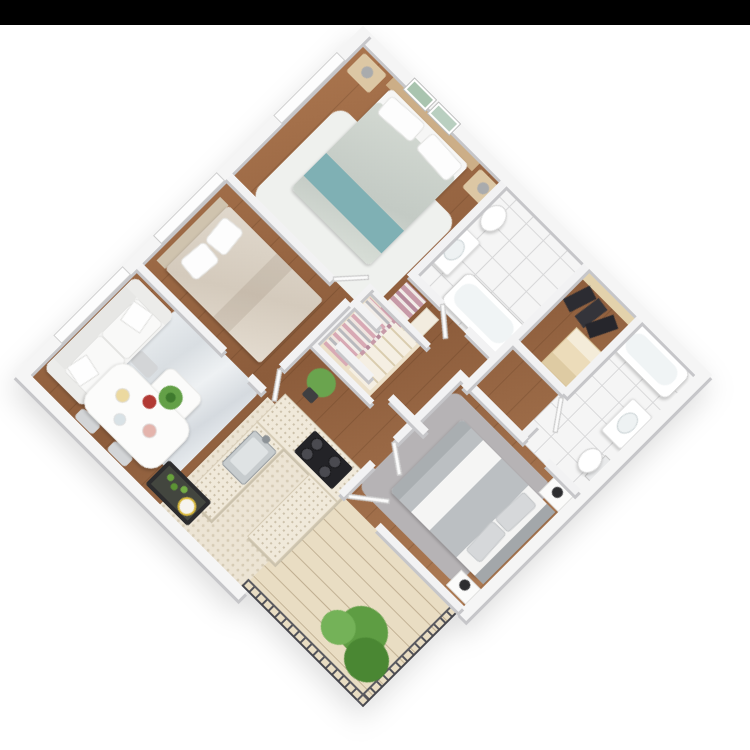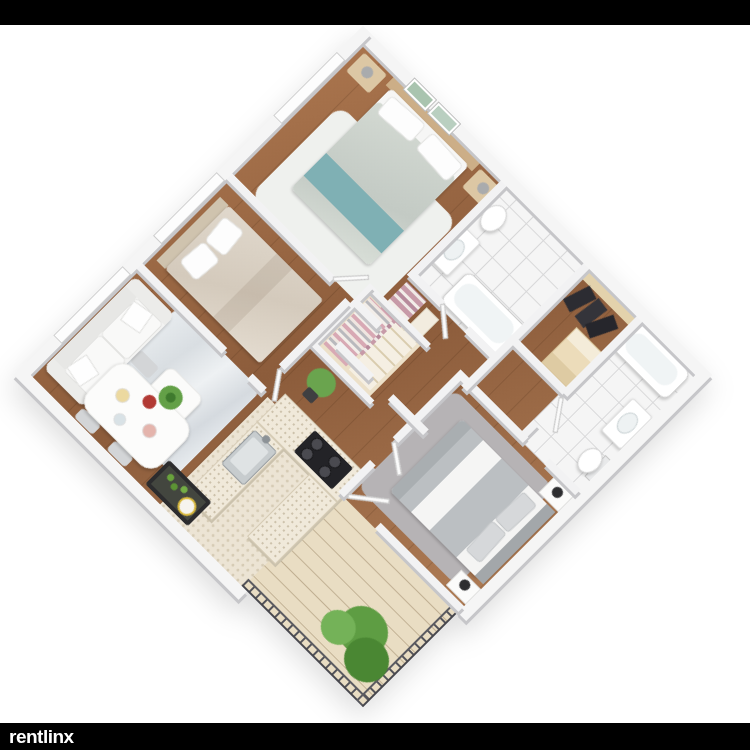--- a/index.html
+++ b/index.html
@@ -40,23 +40,20 @@
         border-top:2px solid #5c5c62;border-bottom:2px solid #46464c;box-sizing:border-box;z-index:4;}
   .railing-v{background:repeating-linear-gradient(0deg,#54545a 0 2px,transparent 2px 9px);
         border-left:2px solid #5c5c62;border-right:2px solid #46464c;box-sizing:border-box;z-index:4;}
 </style>
 </head>
 <body>
 
 <div class="stage">
 
   <div class="el bar" style="top:0;height:25px;"></div>
-  <div class="el bar" style="top:723px;height:27px;">
-    <span class="logo">rentlinx</span>
-  </div>
 
   <div class="el plan">
 
     <div class="el wood" style="left:0;top:0;width:470px;height:470px;"></div>
     <div class="el tile" style="left:195px;top:0;width:125px;height:133px;"></div>
     <div class="el tile" style="left:387px;top:0;width:83px;height:170px;"></div>
     <div class="el ktile" style="left:183px;top:318px;width:122px;height:152px;"></div>
     <div class="el deck" style="left:300px;top:335px;width:170px;height:135px;"></div>
 
     <div class="el rug" style="left:28px;top:60px;width:166px;height:128px;background:#eff1ee;border-radius:14px;"></div>

